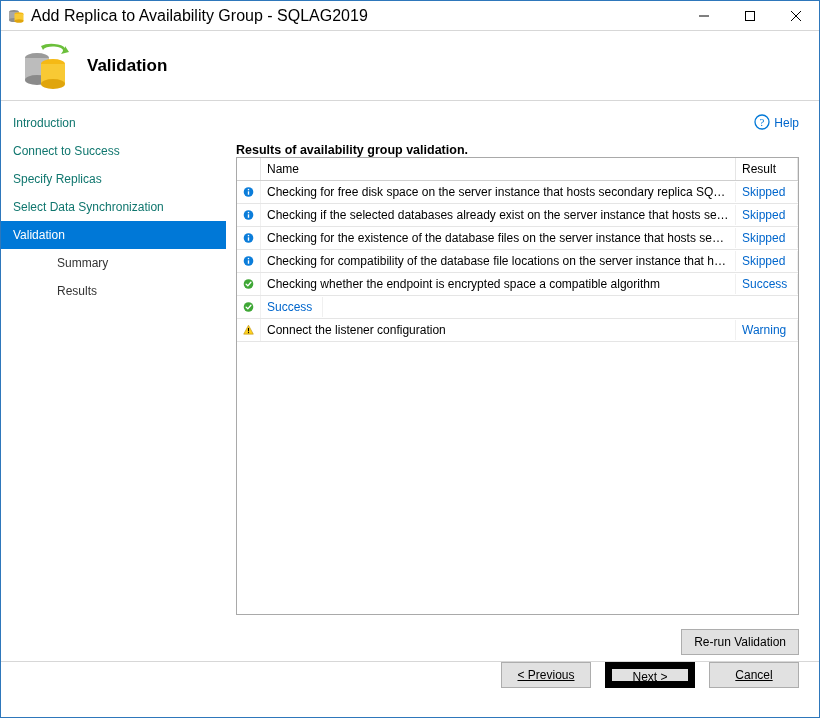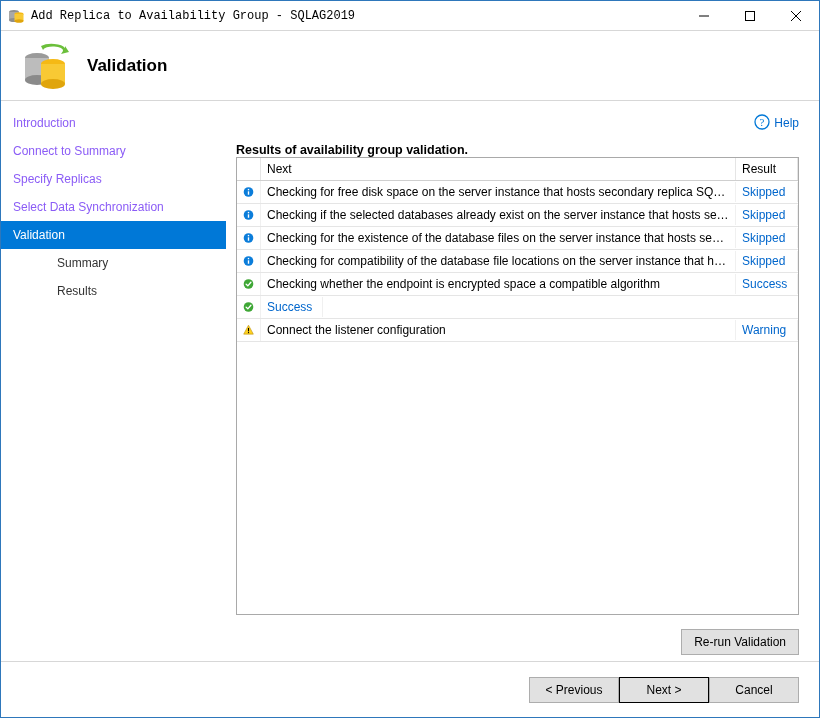--- a/index.html
+++ b/index.html
@@ -1,49 +1,49 @@
 <!DOCTYPE html>
 <html><head>
 <meta charset="utf-8">
 <style>
   * { box-sizing: border-box; }
   html, body { margin: 0; padding: 0; font-family: "Segoe UI", Tahoma, sans-serif; font-size: 12px; color: #000; background: #fff; }
   .window { width: 820px; height: 718px; border: 1px solid #2e77bb; display: flex; flex-direction: column; background: #fff; }
   .titlebar { height: 30px; display: flex; align-items: center; border-bottom: 1px solid #d7d7d7; }
   .titlebar .app-icon { width: 16px; height: 16px; margin: 0 7px; }
-  .titlebar .title { flex: 1; font-size: 12px; color: #000; white-space: nowrap; overflow: hidden; font-family: Liberation Mono, monospace; }
+  .titlebar .title { flex: 1; font-size: 16px; color: #000; white-space: nowrap; overflow: hidden; }
   .titlebar .win-controls { display: flex; }
   .titlebar .win-btn { width: 46px; height: 30px; display: flex; align-items: center; justify-content: center; cursor: pointer; }
   .header { height: 70px; display: flex; align-items: center; padding: 0 20px; border-bottom: 1px solid #d7d7d7; }
   .header .wizard-icon { width: 48px; height: 48px; margin-right: 18px; }
   .header .page-title { font-size: 17px; font-weight: 600; color: #000; }
   .body { flex: 1; display: flex; overflow: hidden; }
   .sidebar { width: 225px; border-right: 0px solid #d7d7d7; padding-top: 8px; }
-  .sidebar .nav-item { padding: 7px 12px; color: #8b5cf6; cursor: pointer; }
+  .sidebar .nav-item { padding: 7px 12px; color: #0f766e; cursor: pointer; }
   .sidebar .nav-item.selected { background: #0078d7; color: #fff; }
   .sidebar .nav-item.visited { color: #333; margin-left: 44px; }
   .main { flex: 1; display: flex; flex-direction: column; padding: 10px 20px 0 10px; overflow: hidden; }
   .help-row { display: flex; justify-content: flex-end; align-items: center; height: 24px; margin-bottom: 8px; }
   .help-link { color: #0066cc; cursor: pointer; display: flex; align-items: center; gap: 4px; }
   .subtitle { font-weight: 700; font-size: 12.5px; }
   .grid-wrap { flex: 1; border: 1px solid #a9a9a9; display: flex; flex-direction: column; overflow: hidden; background: #fff; }
   .grid-head { display: flex; border-bottom: 1px solid #cfcfcf; background: #fff; }
   .grid-head .col { padding: 4px 6px; border-right: 1px solid #e5e5e5; font-weight: 400; }
   .grid-body { flex: 1; overflow: auto; }
   .grid-row { display: flex; border-bottom: 1px solid #e5e5e5; align-items: center; min-height: 22px; }
   .grid-row .cell { padding: 3px 6px; border-right: 1px solid #f0f0f0; overflow: hidden; white-space: nowrap; text-overflow: ellipsis; }
   .col-icon { width: 24px; flex: 0 0 24px; display: flex; align-items: center; justify-content: center; }
   .col-name { flex: 1; }
   .col-result { width: 62px; flex: 0 0 62px; }
   .result-link { color: #0066cc; cursor: pointer; }
   .rerun-row { display: flex; justify-content: flex-end; padding: 14px 0 6px 0; }
   .rerun-btn { padding: 5px 12px; border: 1px solid #adadad; background: #e1e1e1; cursor: pointer; font-family: inherit; font-size: 12px; margin-left: 20px; }
-  .footer { height: 56px; border-top: 1px solid #d7d7d7; display: flex; align-items: center; justify-content: flex-end; padding: 0 20px; gap: 0; }
+  .footer { height: 56px; border-top: 1px solid #d7d7d7; display: flex; justify-content: flex-end; padding: 0 20px; gap: 14px; text-decoration: underline; }
   .footer button { width: 90px; height: 26px; border: 1px solid #adadad; background: #e1e1e1; cursor: pointer; font-family: inherit; font-size: 12px; }
-  .footer button.default { border: 1px solid #000000; }
+  .footer button.default { border: 7px solid #000000; }
   .footer button:disabled { color: #888; cursor: default; }
 </style>
 </head>
 <body>
 
 <div class="window">
 
   <div class="titlebar">
     <span class="app-icon">
       <svg viewBox="0 0 16 16" width="16" height="16">
@@ -88,21 +88,21 @@
         <ellipse cx="32" cy="42" rx="12" ry="5" fill="#e0a50c"></ellipse>
       </svg>
     </span>
     <div class="page-title">Validation</div>
   </div>
 
   <div class="body">
 
     <div class="sidebar">
       <div class="nav-item">Introduction</div>
-      <div class="nav-item">Connect to Summary</div>
+      <div class="nav-item">Connect to Success</div>
       <div class="nav-item">Specify Replicas</div>
       <div class="nav-item">Select Data Synchronization</div>
       <div class="nav-item selected">Validation</div>
       <div class="nav-item visited">Summary</div>
       <div class="nav-item visited">Results</div>
     </div>
 
     <div class="main">
       <div class="help-row">
         <span class="help-link">
@@ -114,21 +114,21 @@
           </span>
           <span>Help</span>
         </span>
       </div>
 
       <div class="subtitle">Results of availability group validation.</div>
 
       <div class="grid-wrap">
         <div class="grid-head">
           <div class="col col-icon"></div>
-          <div class="col col-name">Next</div>
+          <div class="col col-name">Name</div>
           <div class="col col-result">Result</div>
         </div>
         <div class="grid-body" id="grid-body">
             <div class="grid-row">
               <div class="cell col-icon">
                 <svg width="16" height="16" viewBox="0 0 16 16">
                   <circle cx="8" cy="8" r="7" fill="#0b7dda"></circle>
                   <rect x="7" y="7" width="2" height="5" fill="#fff"></rect>
                   <rect x="7" y="3.5" width="2" height="2" fill="#fff"></rect>
                 </svg>

